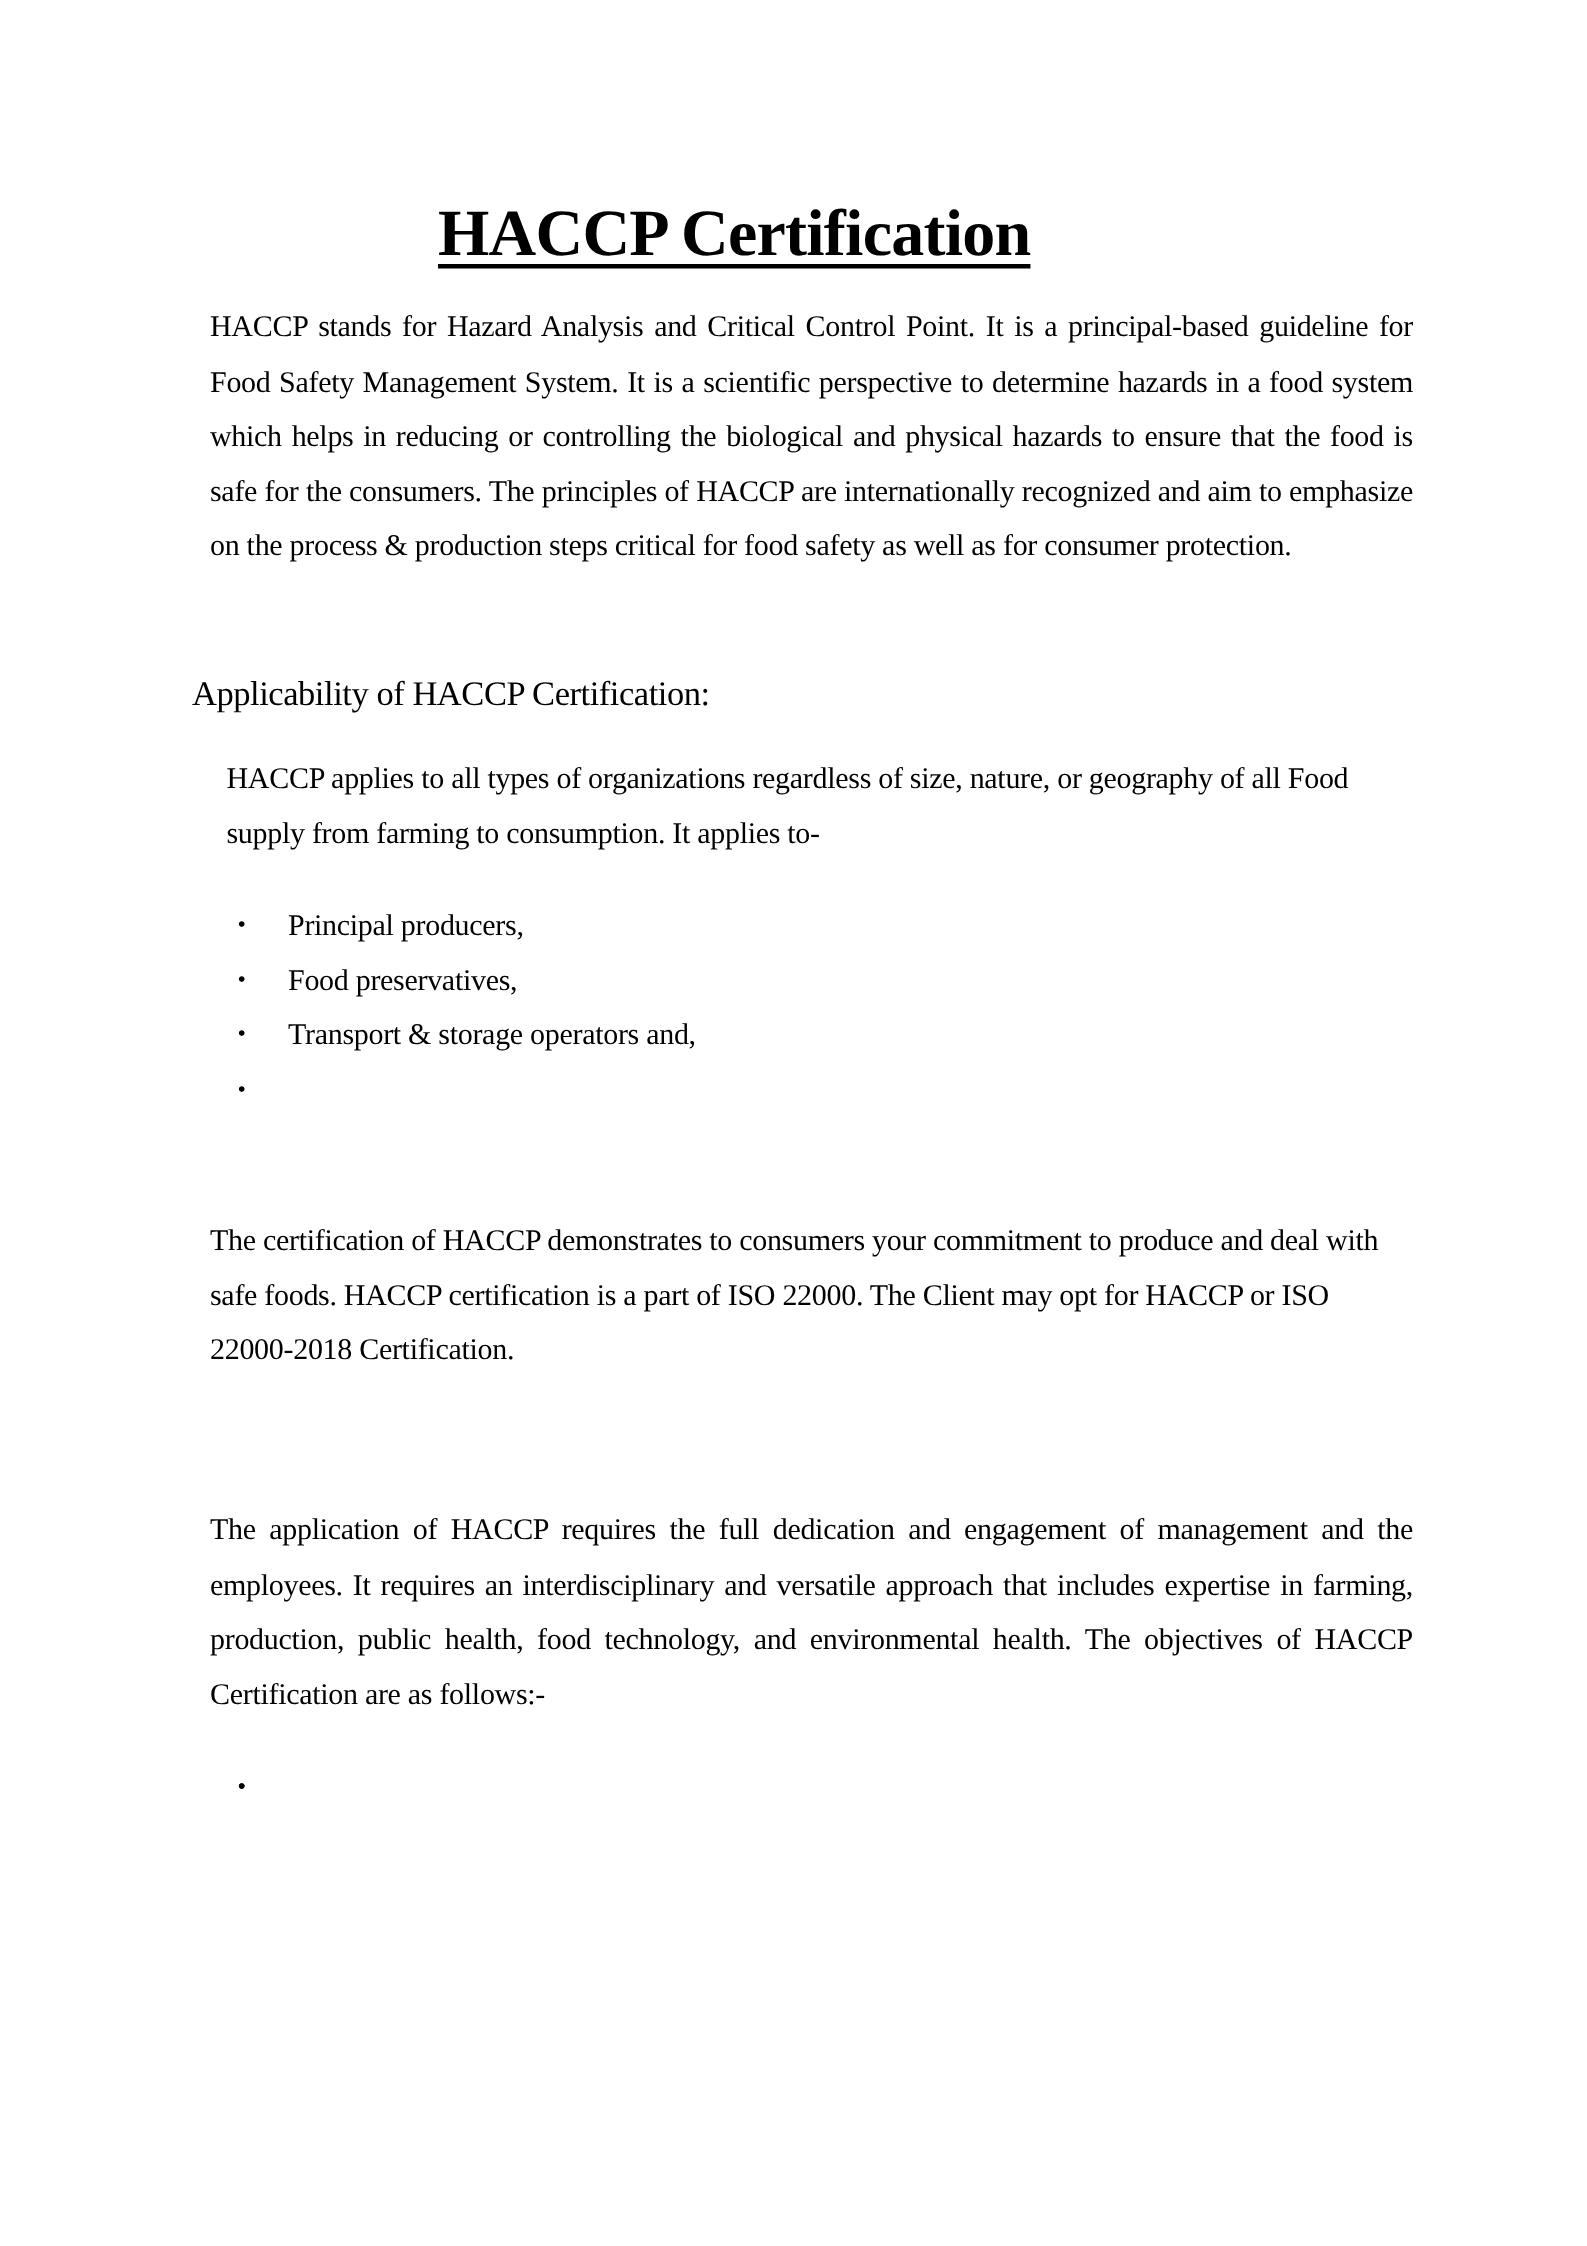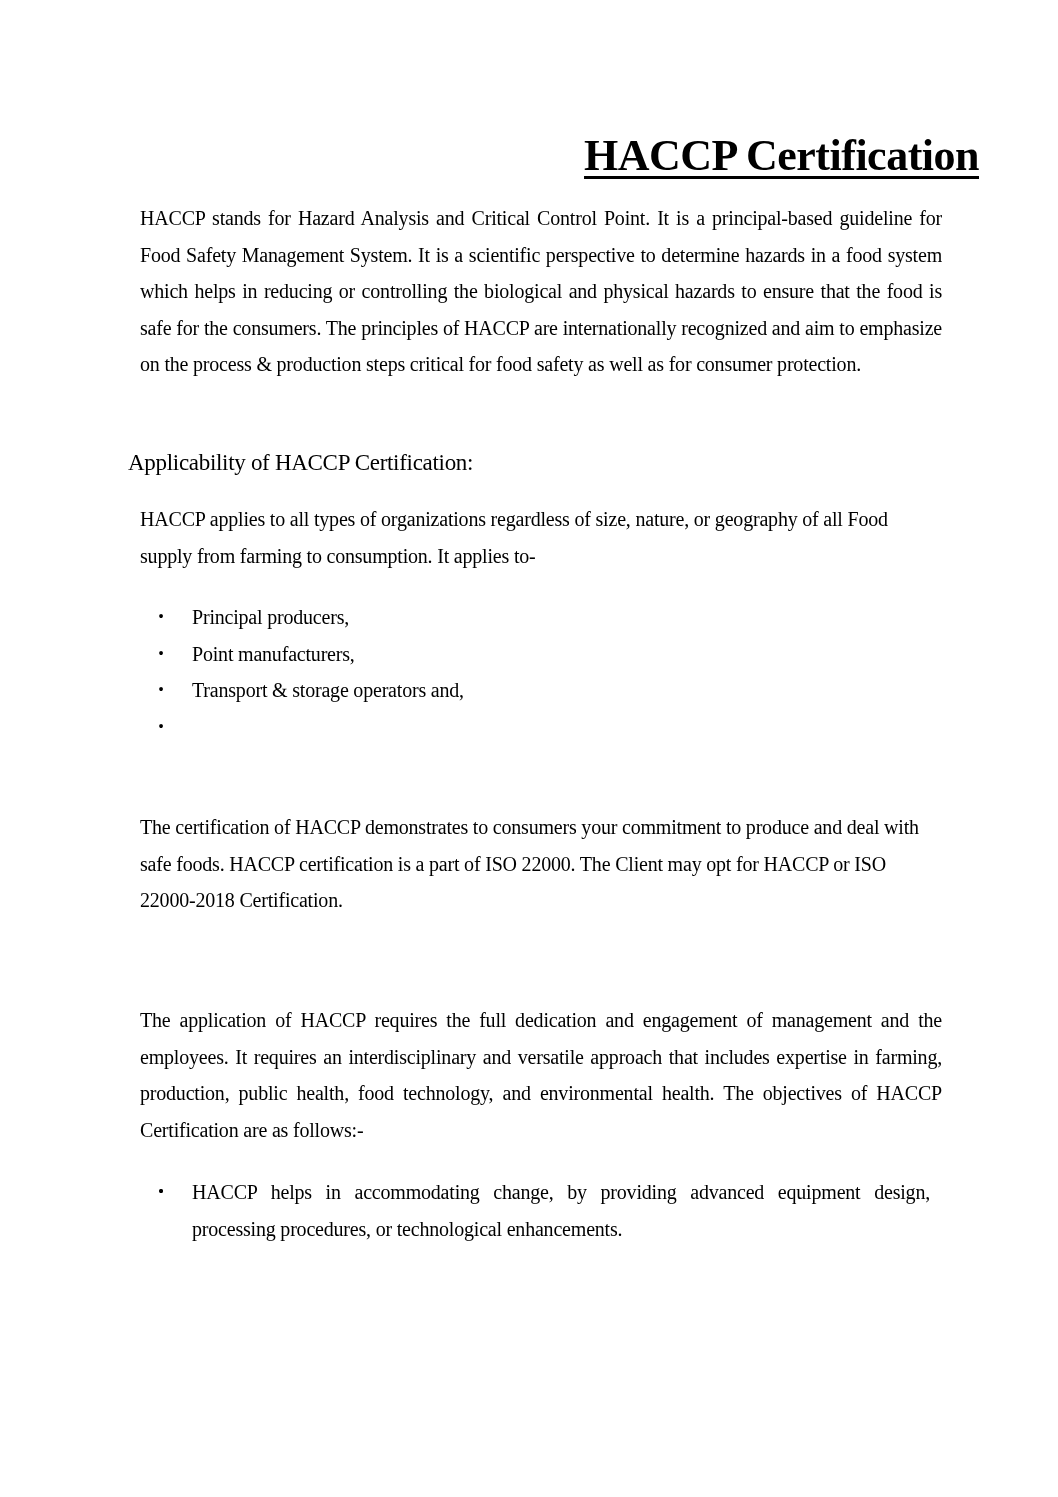--- a/index.html
+++ b/index.html
@@ -1,19 +1,19 @@
 <!DOCTYPE html>
 <html><head>
 <meta charset="utf-8">
 <style>
   html, body { margin: 0; padding: 0; background: #ffffff; }
   body { width: 1058px; height: 1497px; position: relative; overflow: hidden;
          font-family: "Liberation Serif", "DejaVu Serif", serif; color: #000; }
   .page { position: absolute; left: 0; top: 0; width: 1058px; height: 1497px; background: #fff; }
-  .title { position: absolute; left: 0; width: 979px; top: 126px; text-align: right;
+  .title { position: absolute; left: 0; width: 979px; top: 126px; text-align: center;
            font-size: 44px; font-weight: bold; line-height: 60px; letter-spacing: -0.5px; }
   .title span { text-decoration: underline; text-decoration-thickness: 3px; text-underline-offset: 6px; }
   .para { position: absolute; left: 140px; width: 802px; font-size: 20px; line-height: 36.5px;
           text-align: justify; margin: 0; letter-spacing: -0.2px; }
   .para.left { text-align: left; }
   .h2 { position: absolute; left: 128px; font-size: 23px; font-weight: normal; line-height: 30px;
         margin: 0; letter-spacing: -0.3px; }
   ul.bullets { position: absolute; left: 128px; width: 802px; margin: 0; padding: 0; list-style: none; }
   ul.bullets li { position: relative; padding-left: 64px; font-size: 20px; line-height: 36.5px; letter-spacing: -0.2px; }
   ul.bullets.justify li { text-align: justify; }
@@ -25,32 +25,32 @@
 <div class="page">
 
   <div class="title">
     <span>HACCP Certification</span>
   </div>
 
   <p class="para" style="top:200px;">HACCP stands for Hazard Analysis and Critical Control Point. It is a principal-based guideline for Food Safety Management System. It is a scientific perspective to determine hazards in a food system which helps in reducing or controlling the biological and physical hazards to ensure that the food is safe for the consumers. The principles of HACCP are internationally recognized and aim to emphasize on the process &amp; production steps critical for food safety as well as for consumer protection.</p>
 
   <h2 class="h2" style="top:448px;">Applicability of HACCP Certification:</h2>
 
-  <p class="para left" style="top:501px; width:790px;">HACCP applies to all types of organizations regardless of size, nature, or geography of all Food supply from farming to consumption. It applies to-</p>
+  <p class="para left" style="top:501px; width:790px;margin-left:11px;">HACCP applies to all types of organizations regardless of size, nature, or geography of all Food supply from farming to consumption. It applies to-</p>
 
   <ul class="bullets" style="top:599px;">
     <li><span class="bullet">•</span><span>Principal producers,</span></li>
-    <li><span class="bullet">•</span><span>Point manufacturers,</span></li>
+    <li><span class="bullet">•</span><span>Food preservatives,</span></li>
     <li><span class="bullet">•</span><span>Transport &amp; storage operators and,</span></li>
     <li style="padding-right:14px;"><span class="bullet">•</span></li>
   </ul>
 
   <p class="para left" style="top:809px; width:790px;">The certification of HACCP demonstrates to consumers your commitment to produce and deal with safe foods. HACCP certification is a part of ISO 22000. The Client may opt for HACCP or ISO 22000-2018 Certification.</p>
 
 
   <p class="para" style="top:1002px;">The application of HACCP requires the full dedication and engagement of management and the employees. It requires an interdisciplinary and versatile approach that includes expertise in farming, production, public health, food technology, and environmental health. The objectives of HACCP Certification are as follows:-</p>
 
   <ul class="bullets justify" style="top:1174px;">
     <li><span class="bullet">•</span></li>
-    <li><span class="bullet">•</span><span>HACCP helps in accommodating change, by providing advanced equipment design, processing procedures, or technological enhancements.</span></li>
+    <li><span class="bullet">•</span></li>
   </ul>
 
 </div>
 
 </body></html>

